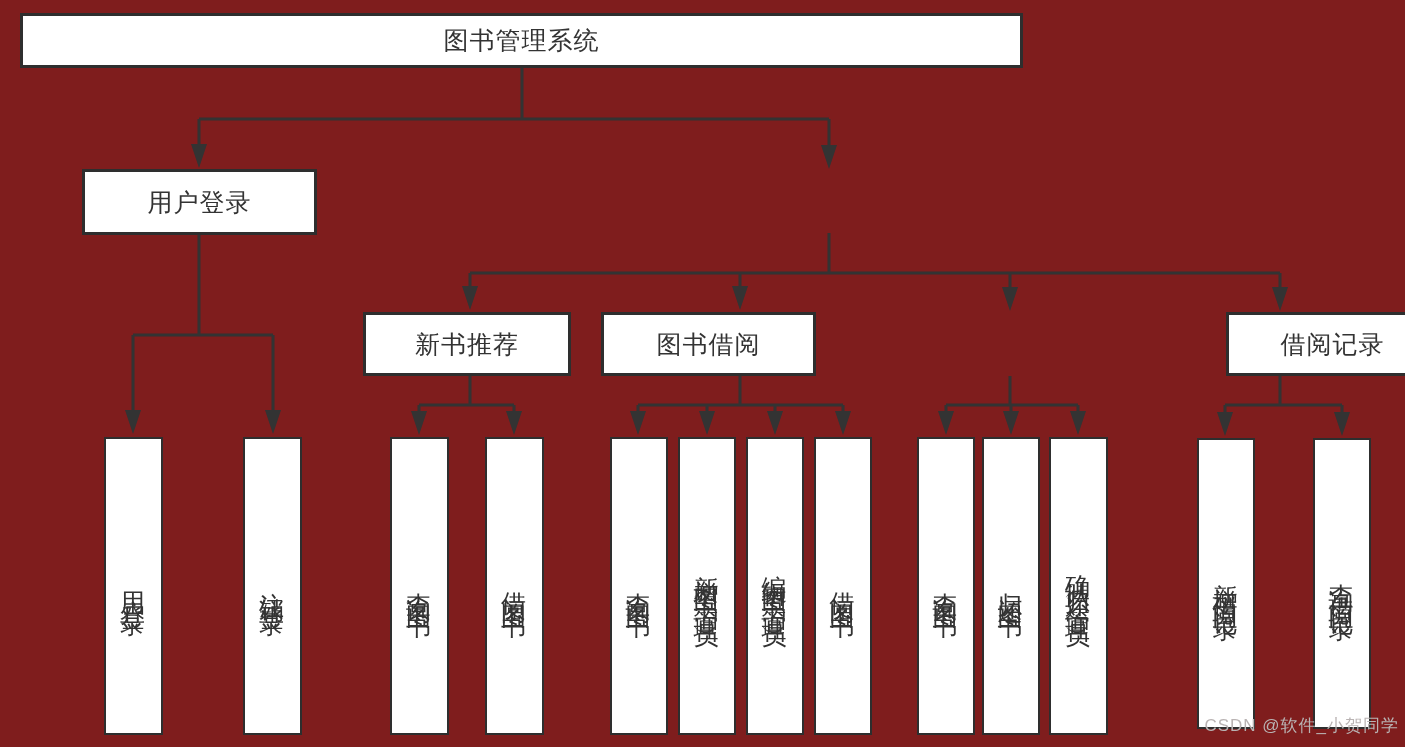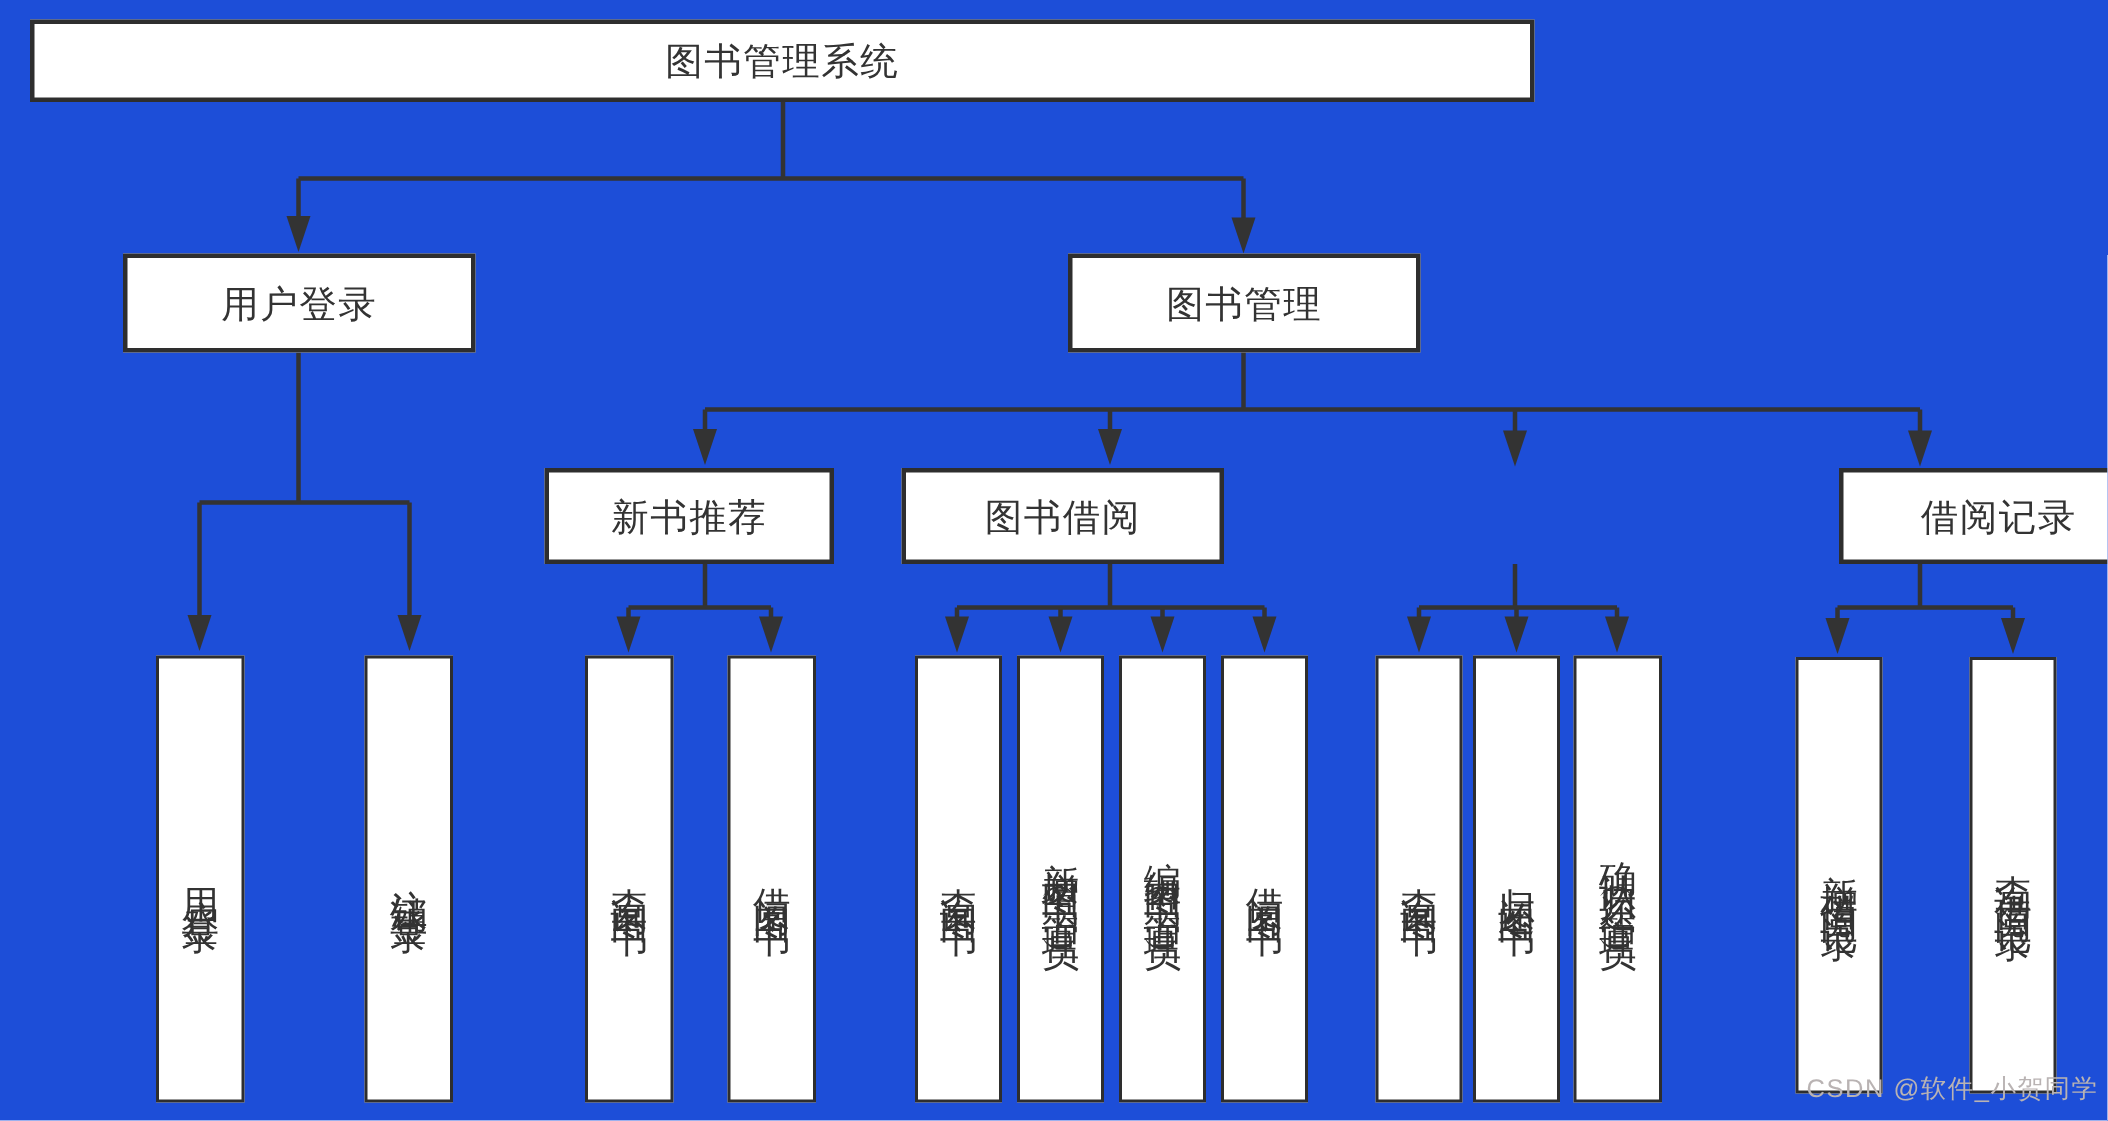--- a/index.html
+++ b/index.html
@@ -1,19 +1,19 @@
 <!DOCTYPE html>
 <html><head>
 <meta charset="utf-8">
 <style>
   html,body{margin:0;padding:0;background:#ffffff;}
   .canvas{
     position:relative;
     width:1405px;height:747px;
-    background:#1d4ed8;
+    background:#7f1d1d;
     font-family:"Liberation Sans",sans-serif;
     color:#333333;
     overflow:hidden;
   }
   .wires{position:absolute;left:0;top:0;z-index:1;}
   .hbox{
     position:absolute;z-index:2;
     background:#ffffff;
     border:3px solid #2e2e2e;
     box-sizing:border-box;
@@ -88,25 +88,22 @@
     </g>
   </svg>
 
   <div class="hbox" style="left:20px;top:13px;width:1003px;height:55px;">
     <span>图书管理系统</span>
   </div>
 
   <div class="hbox" style="left:82px;top:169px;width:235px;height:66px;">
     <span>用户登录</span>
   </div>
-  <div class="hbox" style="left:712px;top:169px;width:235px;height:66px;">
-    <span>图书管理</span>
-  </div>
 
-  <div class="hbox" style="left:363px;top:312px;width:193px;height:64px;">
+  <div class="hbox" style="left:363px;top:312px;width:208px;height:64px;">
     <span>新书推荐</span>
   </div>
   <div class="hbox" style="left:601px;top:312px;width:215px;height:64px;">
     <span>图书借阅</span>
   </div>
   <div class="hbox" style="left:1226px;top:312px;width:213px;height:64px;">
     <span>借阅记录</span>
   </div>
 
   <div class="vbox" style="left:104px;top:437px;width:59px;height:298px;">

